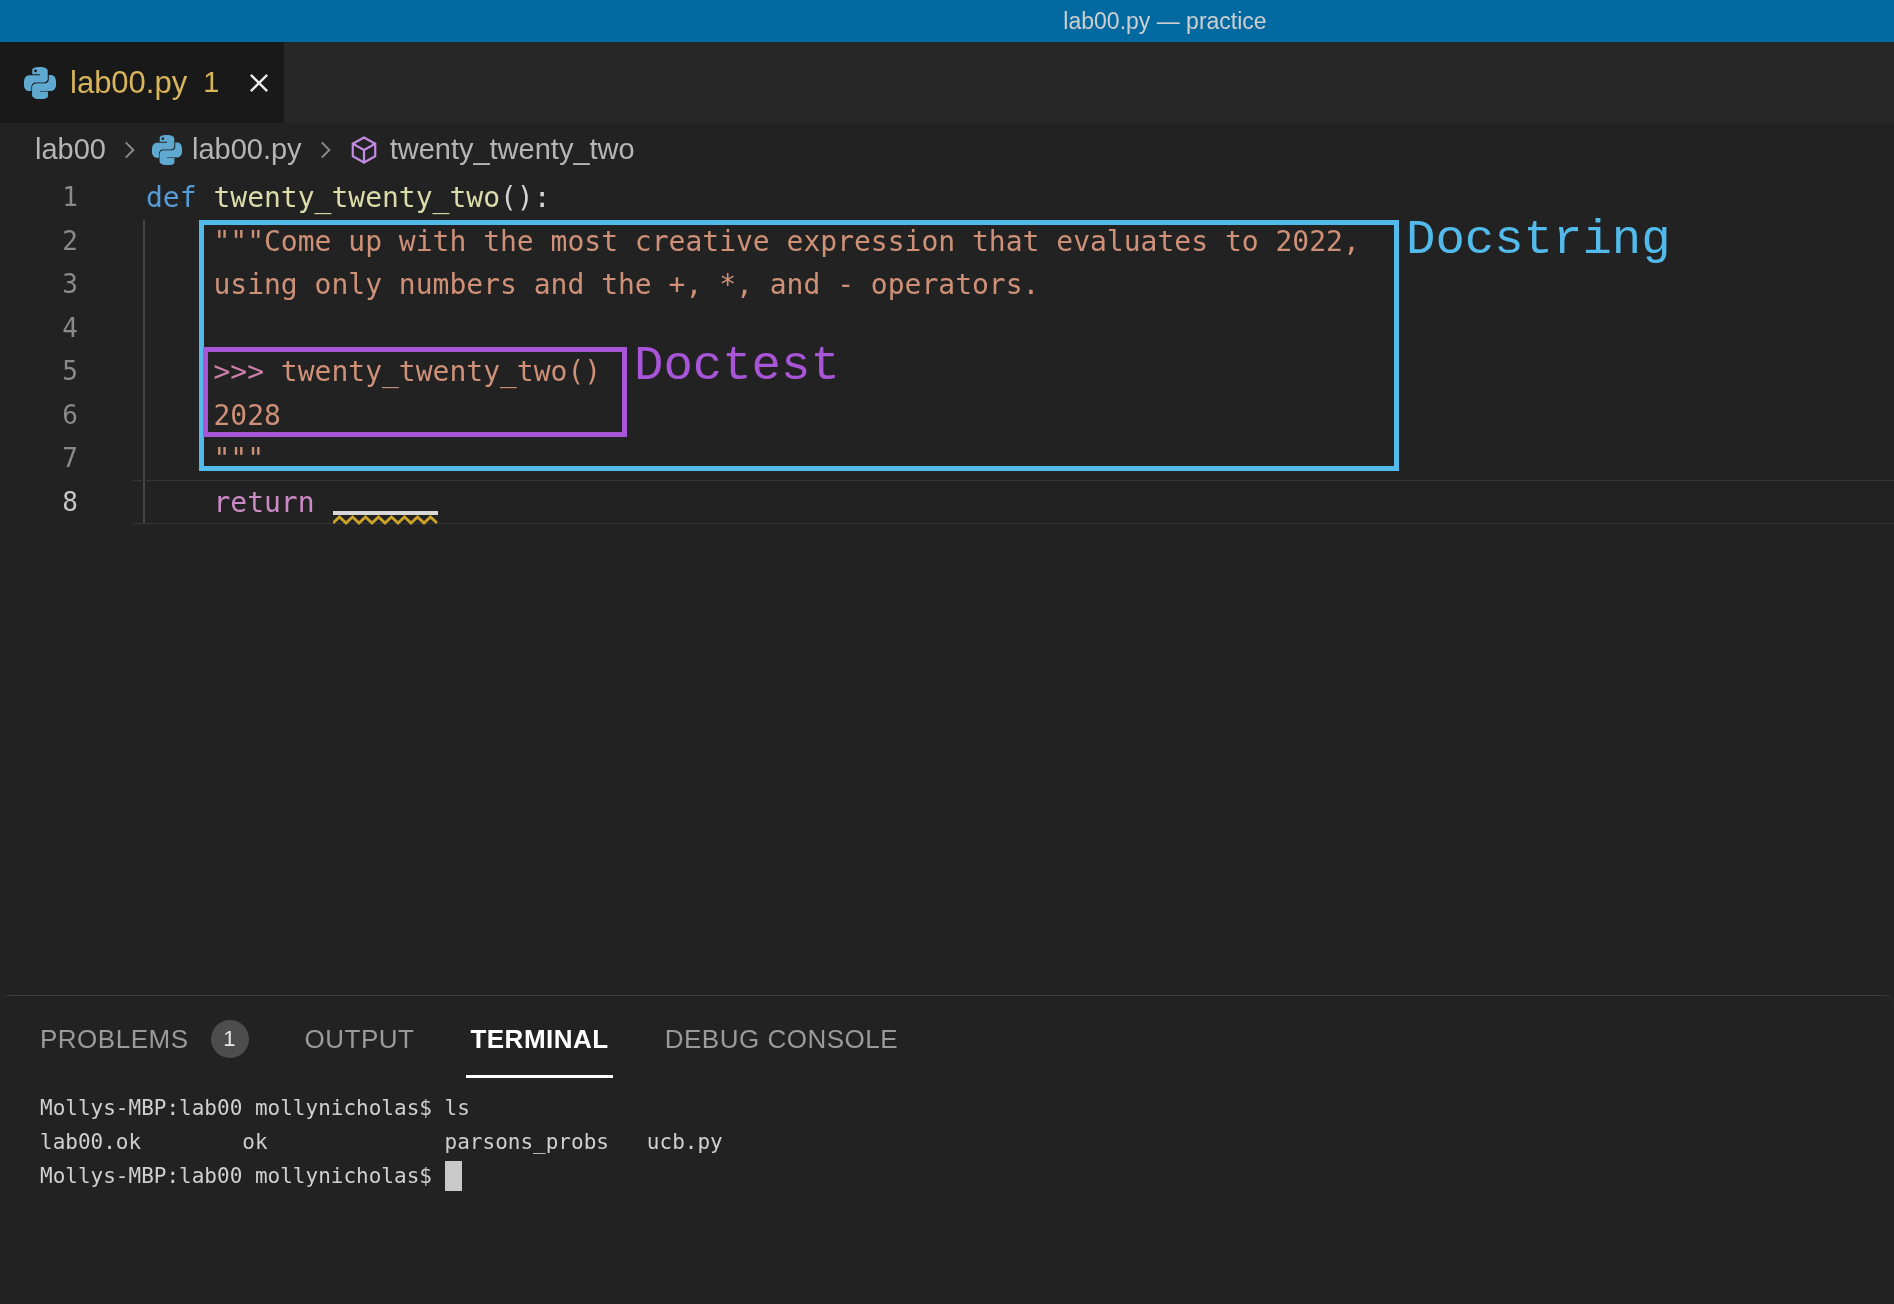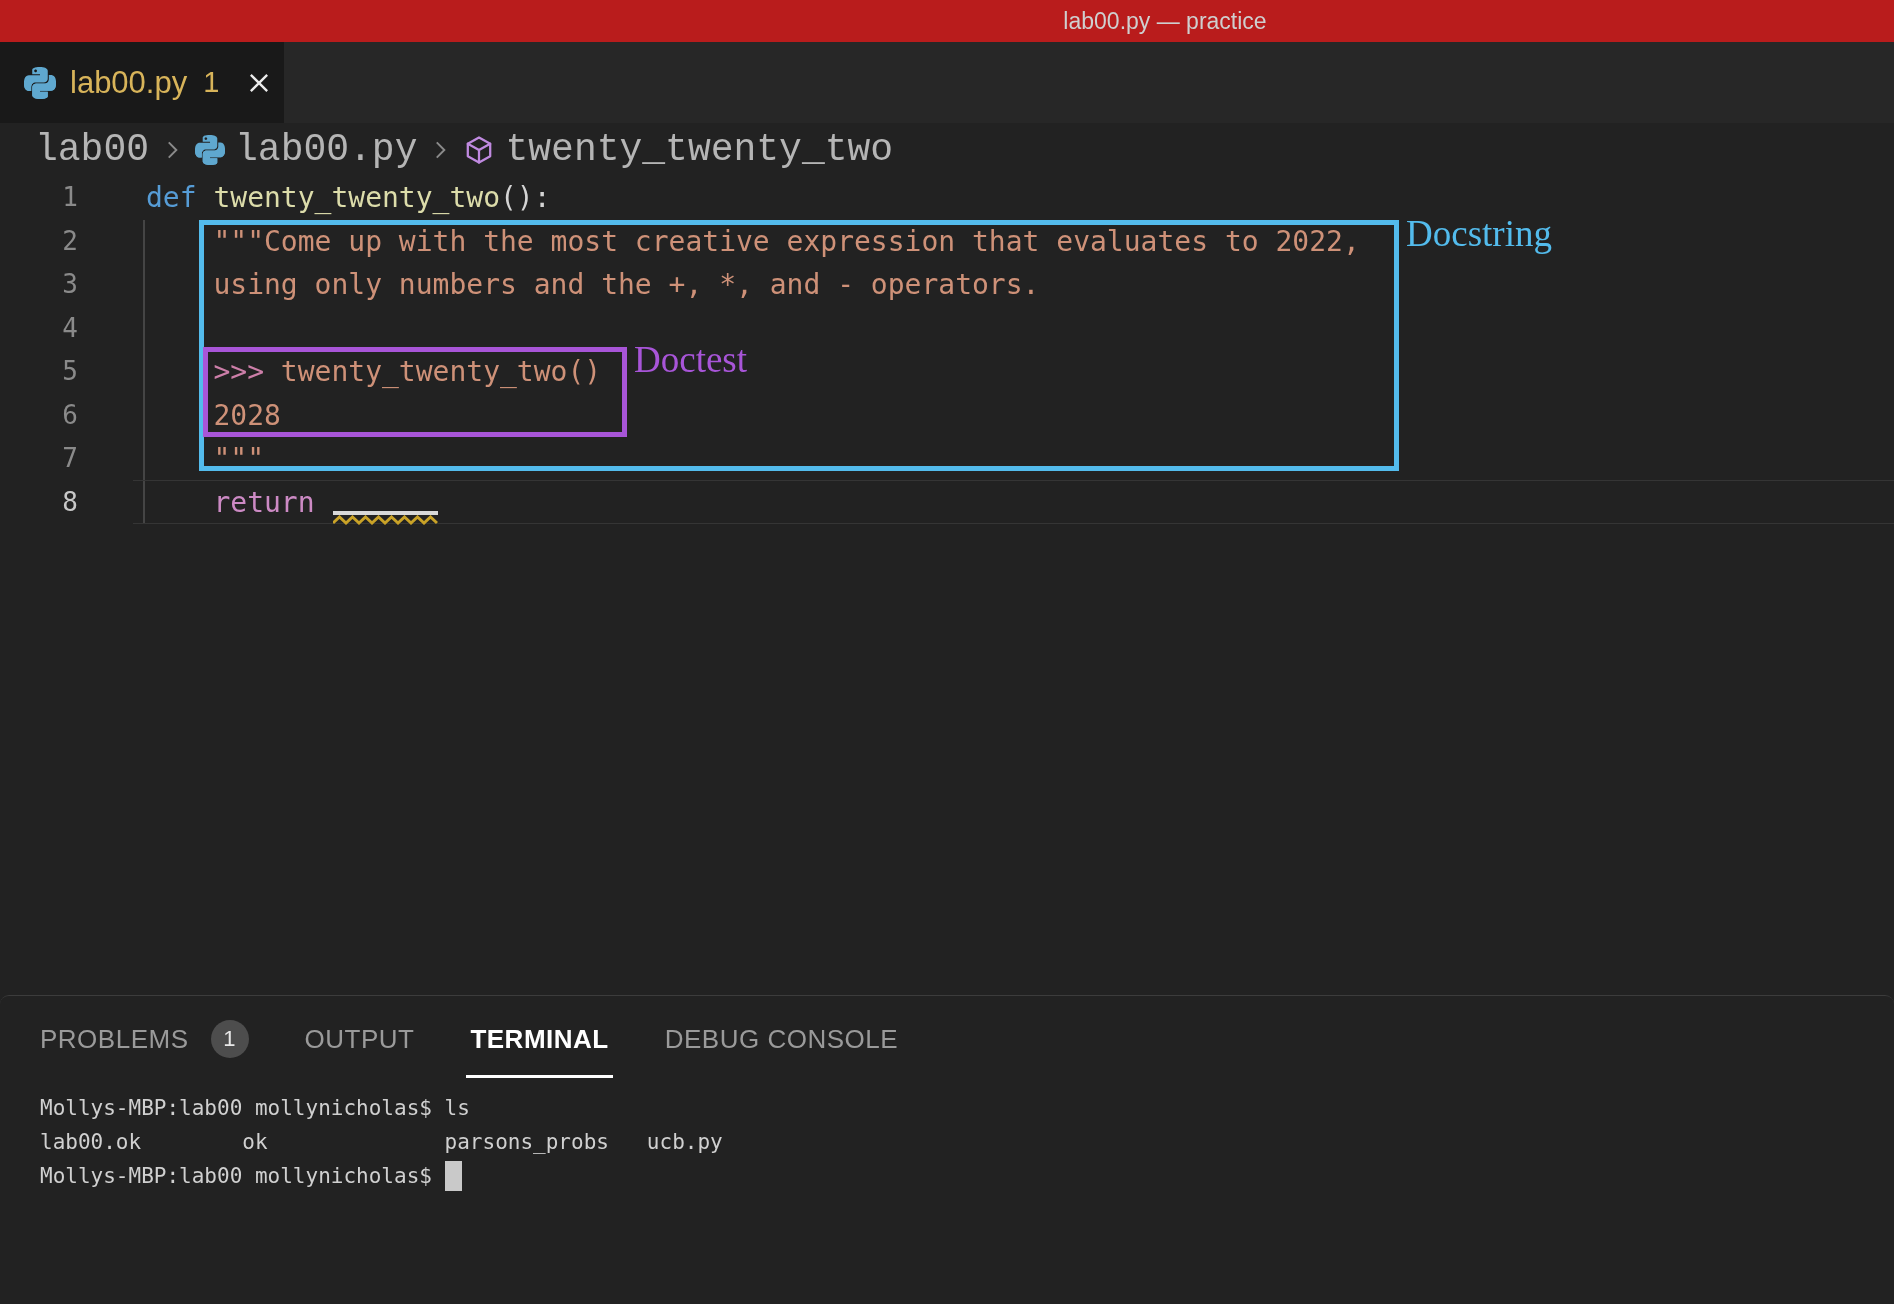--- a/index.html
+++ b/index.html
@@ -1,36 +1,36 @@
 <!DOCTYPE html>
 <html><head>
 <meta charset="utf-8">
 <style>
   html,body{margin:0;padding:0;background:#222;}
   .app{position:relative;width:1894px;height:1304px;background:#222222;overflow:hidden;
        font-family:"Liberation Sans",sans-serif;}
 
   
-  .titlebar{position:absolute;left:0;top:0;width:100%;height:42px;background:#b91c1c;}
+  .titlebar{position:absolute;left:0;top:0;width:100%;height:42px;background:#0369a1;}
   .titlebar .title{position:absolute;left:1165px;top:50%;transform:translate(-50%,-50%);
        color:#cfcfcf;font-size:23px;font-weight:500;white-space:nowrap;}
 
   
   .tabbar{position:absolute;left:0;top:42px;width:100%;height:81px;background:#272727;}
   .tab{position:absolute;left:0;top:0;width:284px;height:81px;background:#191919;
        display:flex;align-items:center;padding-left:24px;box-sizing:border-box;}
   .tab .pyicon{width:32px;height:32px;flex:0 0 auto;}
   .tab .tab-label{color:#d8b45a;font-size:31px;margin-left:14px;}
   .tab .tab-badge{color:#d8b45a;font-size:29px;margin-left:16px;}
   .tab .tab-close{margin-left:26px;width:28px;height:28px;display:flex;align-items:center;}
 
   
   .breadcrumb{position:absolute;left:0;top:123px;width:100%;height:53px;background:#222222;
        display:flex;align-items:center;padding-left:35px;box-sizing:border-box;}
-  .crumb{color:#b5b5b5;font-size:38px;white-space:nowrap;font-family:Liberation Mono, monospace;}
+  .crumb{color:#b5b5b5;font-size:29px;white-space:nowrap;}
   .crumb-sep{margin:0 10px;display:flex;align-items:center;}
   .crumb-ico{margin-right:10px;display:flex;align-items:center;}
 
   
   .editor{position:absolute;left:0;top:176px;width:100%;height:819px;background:#222222;}
   .code-row{position:relative;display:flex;height:43.5px;line-height:43.5px;}
   .ln{width:78px;text-align:right;color:#8a8a8a;font-family:"DejaVu Sans Mono",monospace;
       font-size:26px;flex:0 0 auto;}
   .ln.active{color:#c8c8c8;}
   .code-text{position:absolute;left:146px;top:0;white-space:pre;
@@ -45,21 +45,21 @@
   .indent-guide{position:absolute;left:143px;top:44px;width:2px;height:303px;background:#454545;}
   .current-line{position:absolute;left:133px;right:0;top:304px;height:44px;
       border-top:1.5px solid #353535;border-bottom:1.5px solid #353535;box-sizing:border-box;}
   .ws-bar{position:absolute;left:333px;top:335px;width:105px;height:3.5px;background:#d8d8d8;}
   .squiggle{position:absolute;left:333px;top:339px;width:105px;height:11px;}
 
   
   .anno-box{position:absolute;box-sizing:border-box;pointer-events:none;}
   .box-docstring{left:199px;top:44px;width:1200px;height:251px;border:5px solid #53bbec;}
   .box-doctest{left:203px;top:171px;width:424px;height:90px;border:5px solid #a855d8;}
-  .anno-label{position:absolute;font-size:37px;font-family:Liberation Serif, serif;white-space:nowrap;}
+  .anno-label{position:absolute;font-size:49px;font-family:Liberation Mono, monospace;white-space:nowrap;}
   .label-docstring{left:1406px;top:36px;color:#53bbec;}
   .label-doctest{left:634px;top:162px;color:#a855d8;}
 
   
   .panel{position:absolute;left:0;top:995px;width:100%;height:378px;background:#222222;
       border-top:1.5px solid #3c3c3c;box-sizing:border-box;border-radius:9px;}
   .panel-tabs{display:flex;align-items:center;gap:56px;padding-left:40px;height:86px;}
   .panel-tab{position:relative;display:flex;align-items:center;color:#9a9a9a;font-size:26px;
       letter-spacing:0.5px;cursor:default;}
   .panel-tab.active{color:#ffffff;font-weight:bold;}

